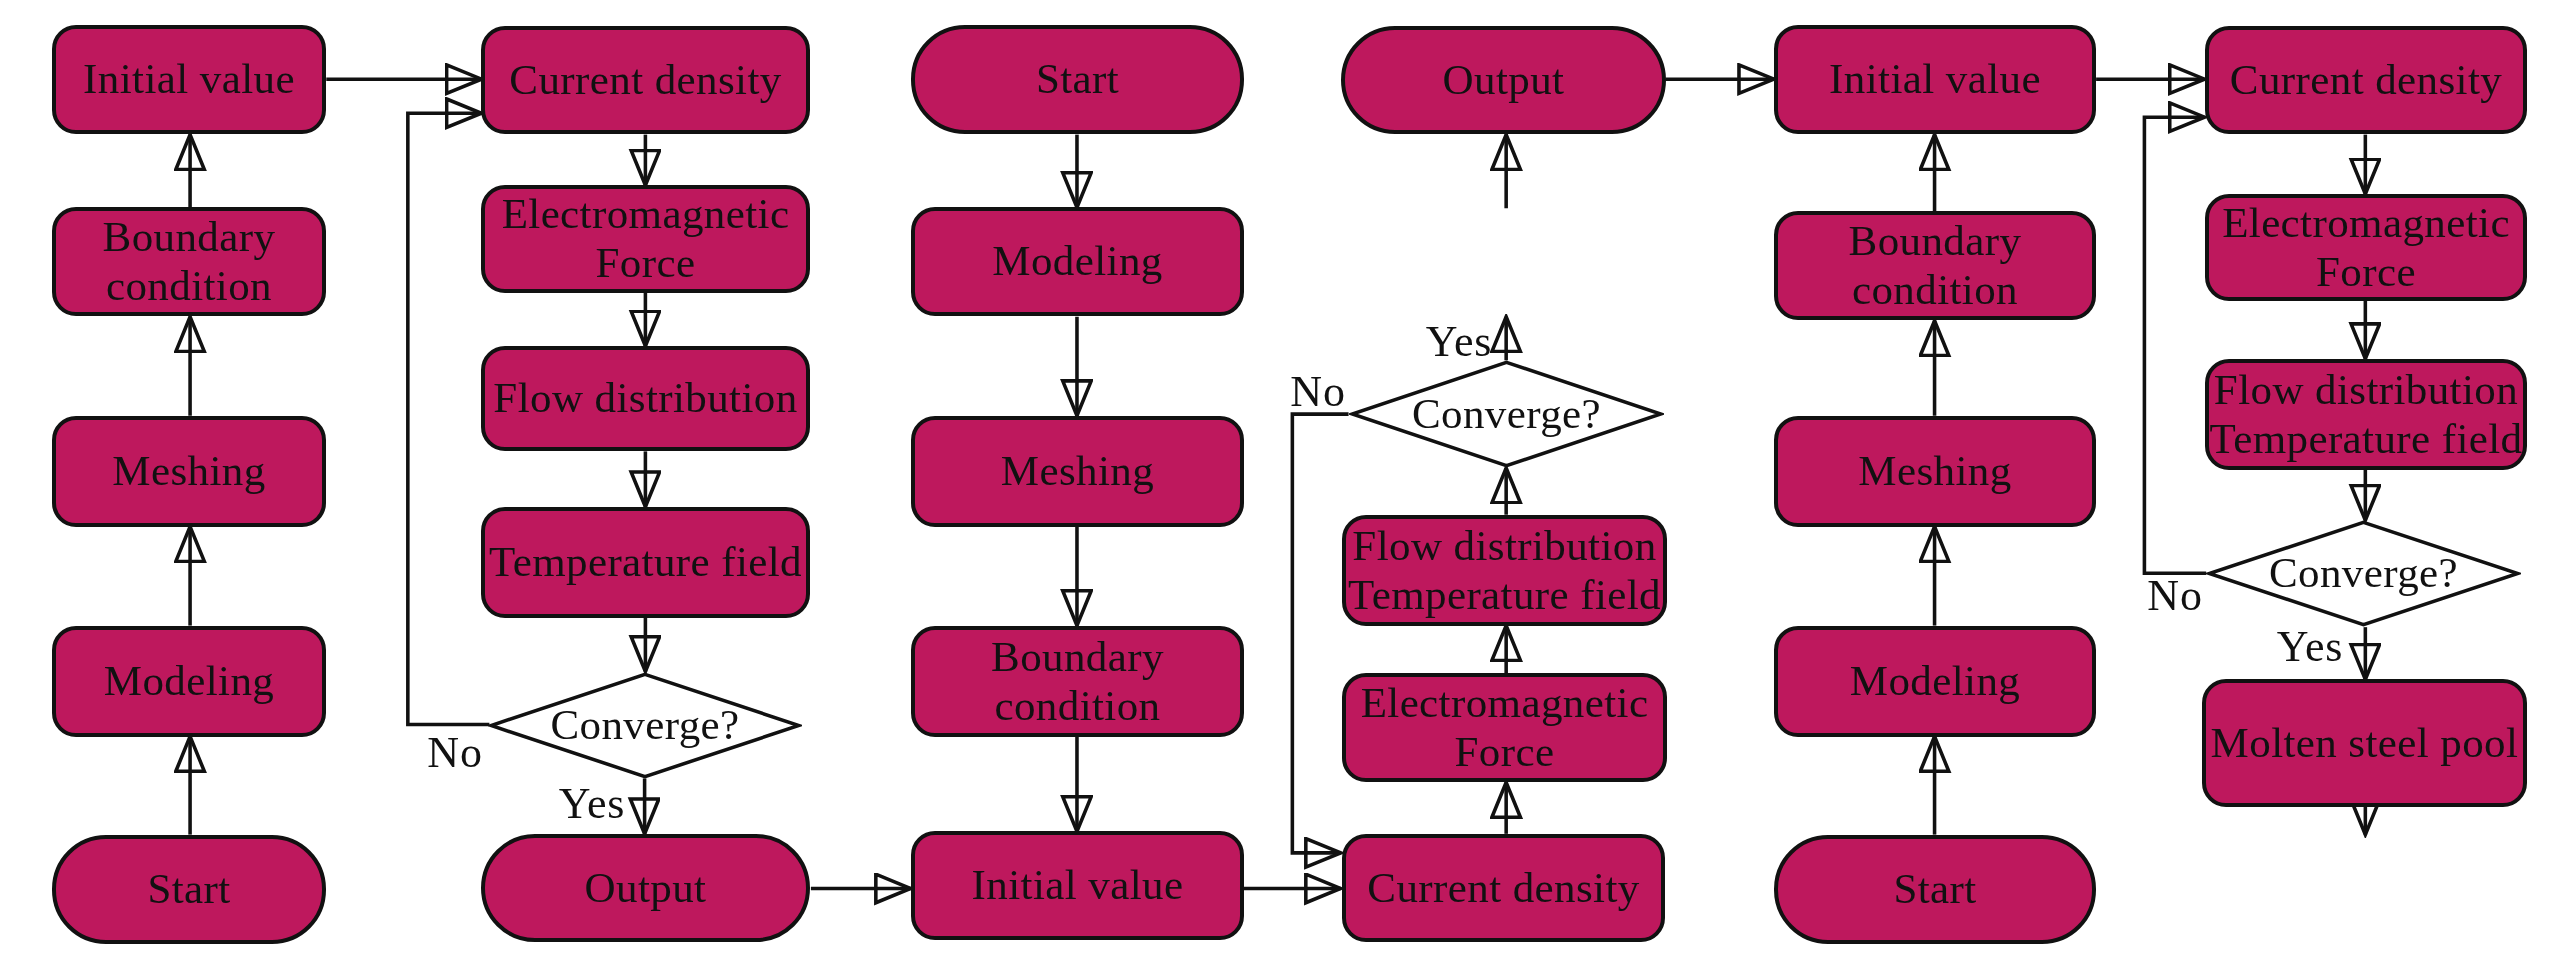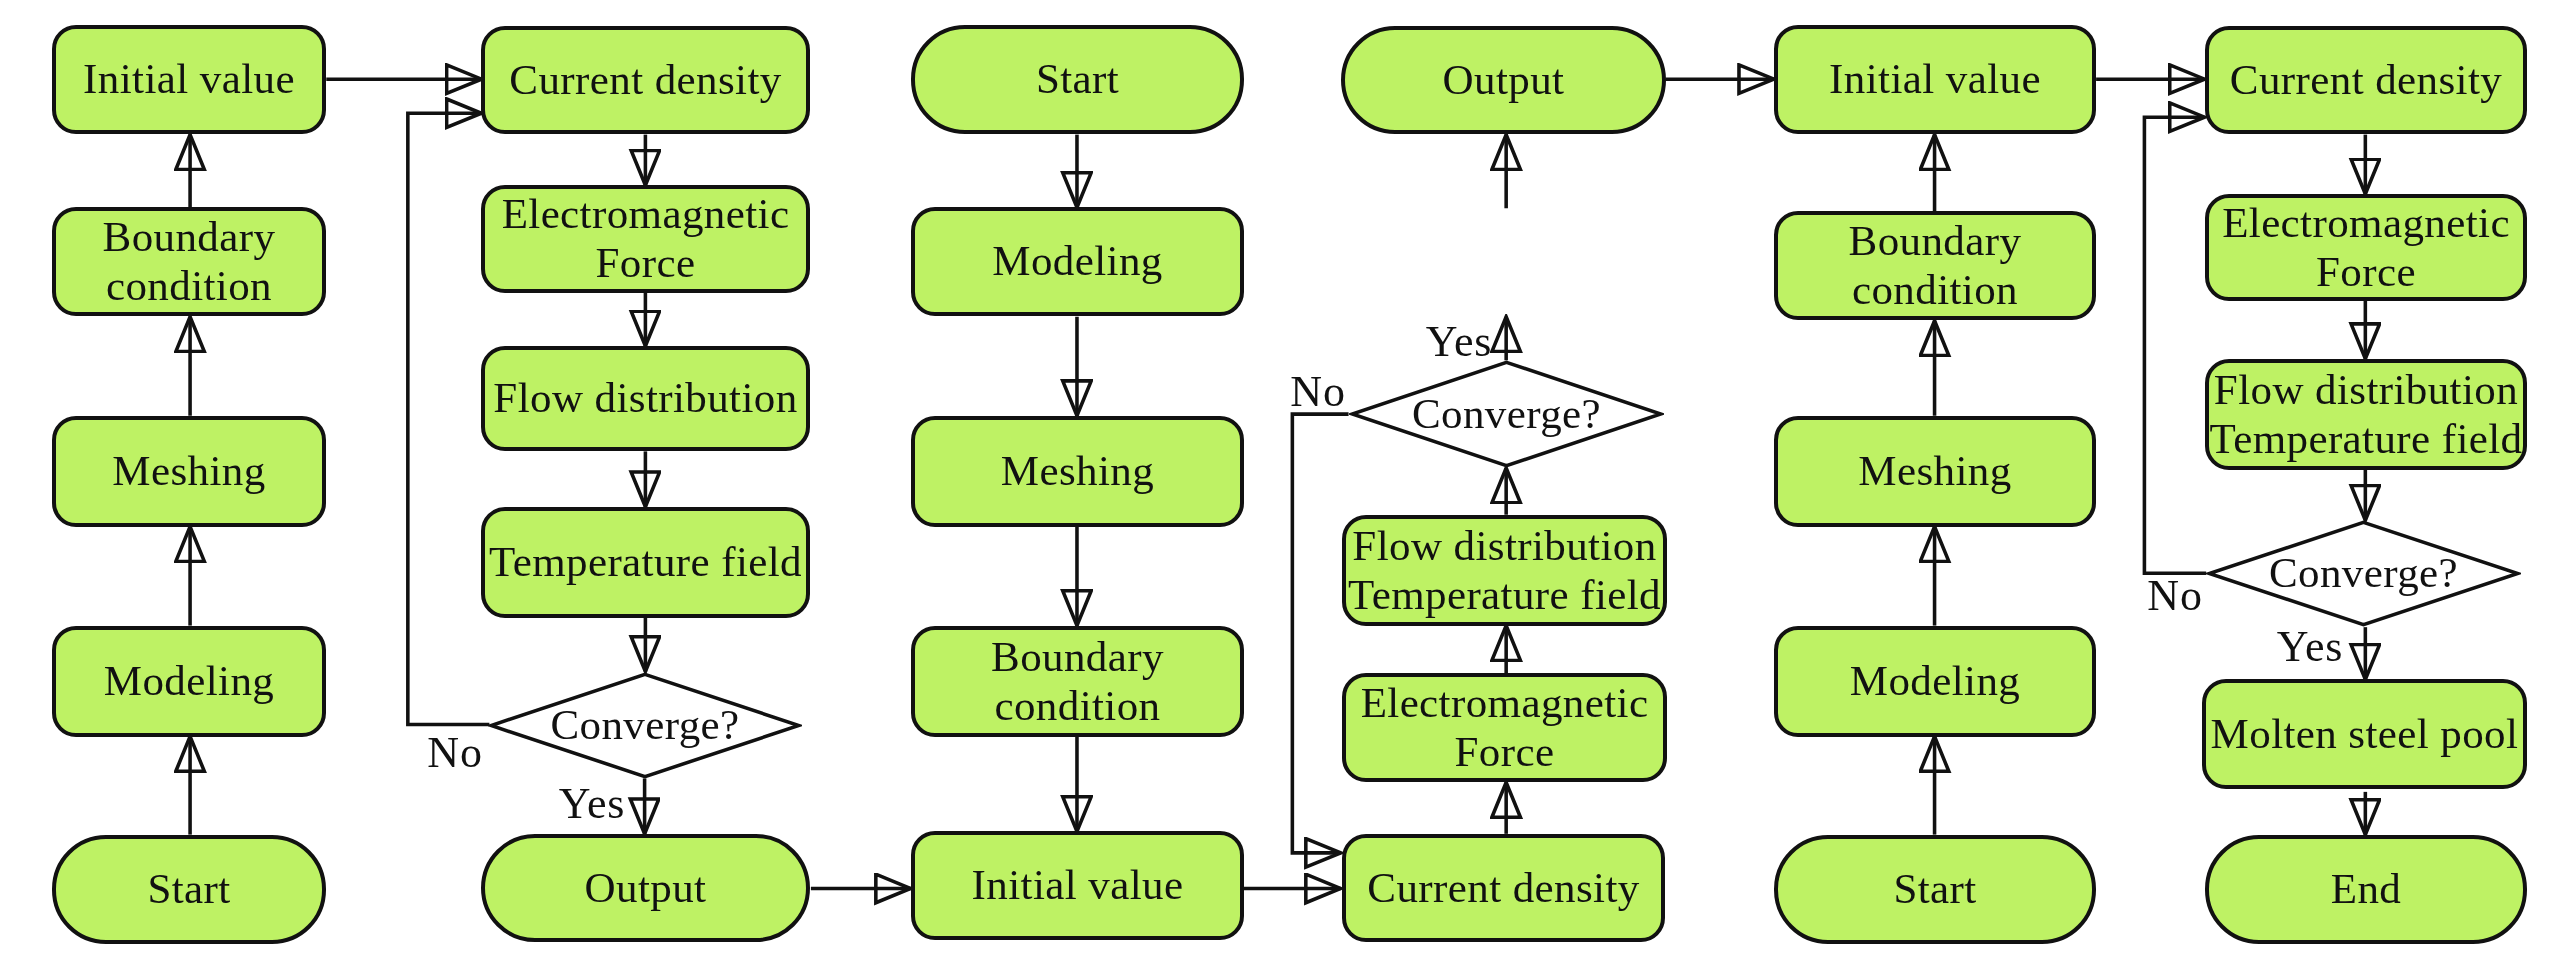--- a/index.html
+++ b/index.html
@@ -11,21 +11,21 @@
     color:#111111;
     overflow:hidden;
   }
   .wires{position:absolute;left:0;top:0;width:2576px;height:974px;}
   .wires path{stroke:#111111;stroke-width:4.5;fill:none;}
   .node{
     position:absolute;
     display:flex;align-items:center;justify-content:center;
     text-align:center;
     box-sizing:border-box;
-    background:#bef264;
+    background:#be185d;
   }
   .box,.terminator{border:4px solid #111111;}
   .box{border-radius:24px;}
   .terminator{border-radius:54px;font-family:Liberation Serif, serif;}
   .lbl{
     white-space:pre-line;
     font-size:43px;
     line-height:1.13;
     letter-spacing:0.4px;
     display:block;
@@ -202,25 +202,22 @@
   <div class="node box" style="left:2205px;top:359px;width:322px;height:111px">
       <span class="lbl">Flow distribution
 Temperature field</span>
     </div>
   <div class="node diamond" style="left:2206px;top:520px;width:315px;height:107px">
     <svg viewBox="0 0 398 135" preserveAspectRatio="none">
         <polygon points="199,3 394,67.5 199,132 4,67.5"></polygon>
       </svg>
     <span class="lbl">Converge?</span>
   </div>
-  <div class="node box" style="left:2202px;top:679px;width:325px;height:110px">
+  <div class="node box" style="left:2202px;top:679px;width:325px;height:128px">
       <span class="lbl">Molten steel pool</span>
-    </div>
-  <div class="node terminator" style="left:2205px;top:835px;width:322px;height:109px">
-      <span class="lbl">End</span>
     </div>
 
   <div class="elabel" style="left:455px;top:752px">No</div>
   <div class="elabel" style="left:592px;top:803px">Yes</div>
   <div class="elabel" style="left:1318px;top:391px">No</div>
   <div class="elabel" style="left:1459px;top:341px">Yes</div>
   <div class="elabel" style="left:2175px;top:595px">No</div>
   <div class="elabel" style="left:2310px;top:646px">Yes</div>
 
 </div>

